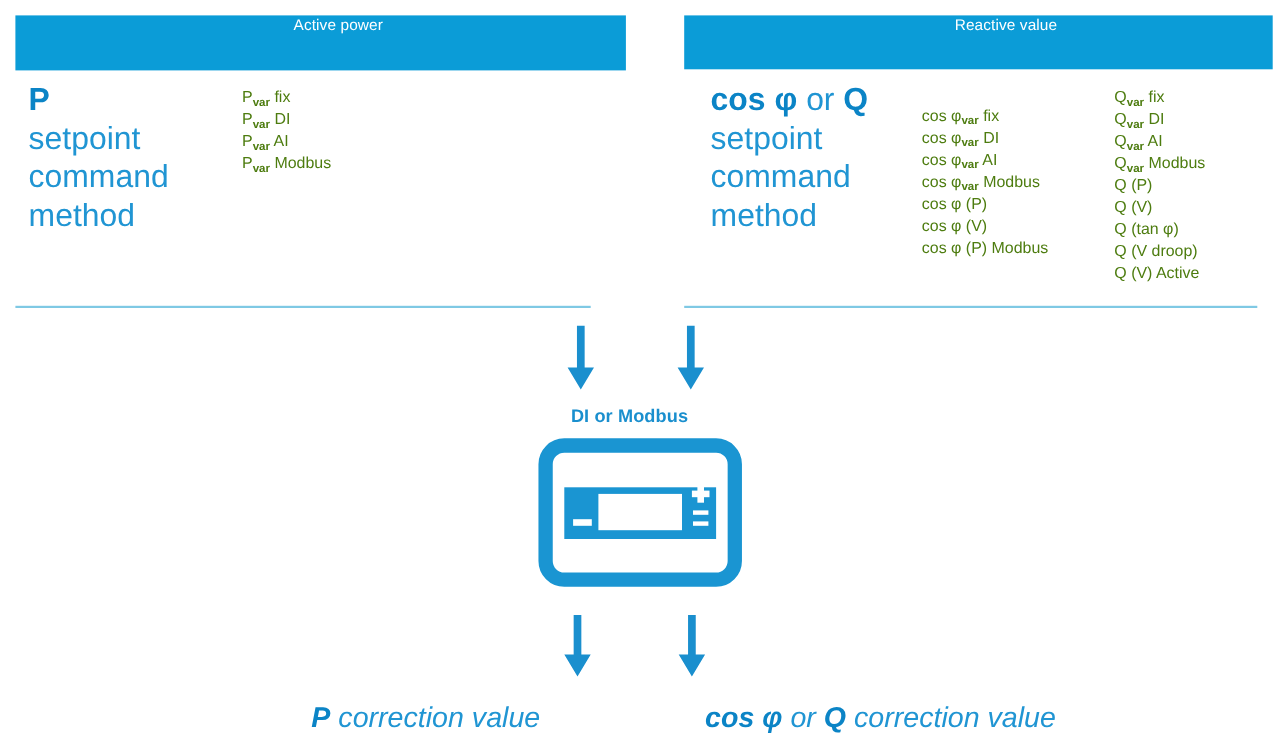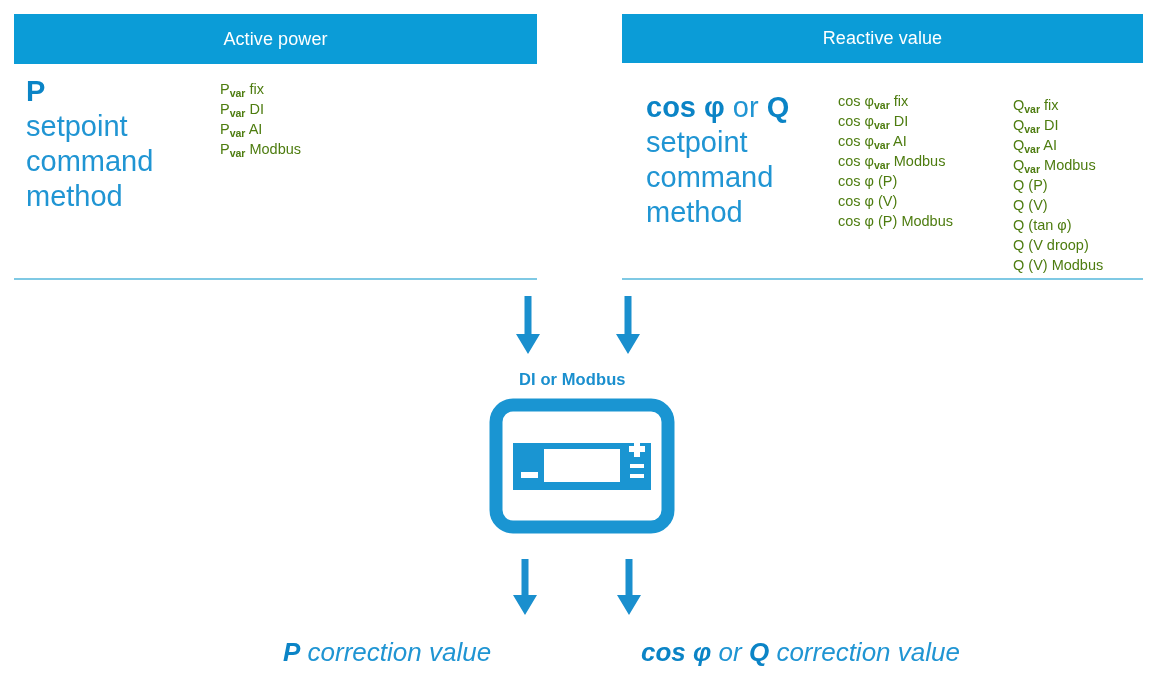--- a/index.html
+++ b/index.html
@@ -14,37 +14,37 @@
     overflow: hidden;
     font-family: "Liberation Sans", sans-serif;
     -webkit-font-smoothing: antialiased;
   }
 
   
   .header-bar {
     position: absolute;
     background: #0b9cd7;
     color: #ffffff;
-    font-size: 18px;
+    font-size: 14px;
     font-weight: 400;
     display: flex;
-    align-items: center;
     justify-content: center;
     letter-spacing: 0.1px;
+    padding-left: 32px;
   }
   #bar-active  { left: 14px;  top: 14px; width: 523px; height: 50px; }
   #bar-reactive{ left: 622px; top: 14px; width: 521px; height: 49px; }
 
   
   .panel {
     position: absolute;
     top: 74px;
   }
   #panel-active   { left: 14px;  width: 523px; }
-  #panel-reactive { left: 622px; width: 521px; margin-top: 16px; }
+  #panel-reactive { left: 622px; width: 521px; }
 
   .panel-inner {
     position: relative;
     display: block;
   }
 
   .big-heading {
     position: absolute;
     top: 0;
     color: #2095d3;
@@ -68,21 +68,21 @@
   }
   .method-list .row { height: 20px; }
   .method-list sub {
     font-size: 10.5px;
     vertical-align: baseline;
     position: relative;
     top: 3px;
     font-weight: 600;
   }
   #list-p      { left: 206px; top: 5px; }
-  #list-cosphi { left: 216px; top: 1px; }
+  #list-cosphi { left: 216px; top: 22px; }
   #list-q      { left: 391px; top: 5px; }
 
   
   .divider {
     position: absolute;
     height: 2px;
     top: 278px;
     background: #7fc9e4;
   }
   #divider-left  { left: 14px;  width: 523px; }
@@ -189,21 +189,21 @@
 
     <div class="method-list" id="list-q">
         <div class="row"><span>Q</span><sub>var</sub><span> fix</span></div>
         <div class="row"><span>Q</span><sub>var</sub><span> DI</span></div>
         <div class="row"><span>Q</span><sub>var</sub><span> AI</span></div>
         <div class="row"><span>Q</span><sub>var</sub><span> Modbus</span></div>
         <div class="row"><span>Q</span><span> (P)</span></div>
         <div class="row"><span>Q</span><span> (V)</span></div>
         <div class="row"><span>Q</span><span> (tan φ)</span></div>
         <div class="row"><span>Q</span><span> (V droop)</span></div>
-        <div class="row"><span>Q</span><span> (V) Modbus</span></div>
+        <div class="row"><span>Q</span><span> (V) Active</span></div>
       </div>
 
   </div>
 </div>
 
 <div class="divider" id="divider-left"></div>
 <div class="divider" id="divider-right"></div>
 
 <div class="arrow" id="arrow-top-left">
   <svg width="32" height="60" viewBox="0 0 32 60" xmlns="http://www.w3.org/2000/svg">

